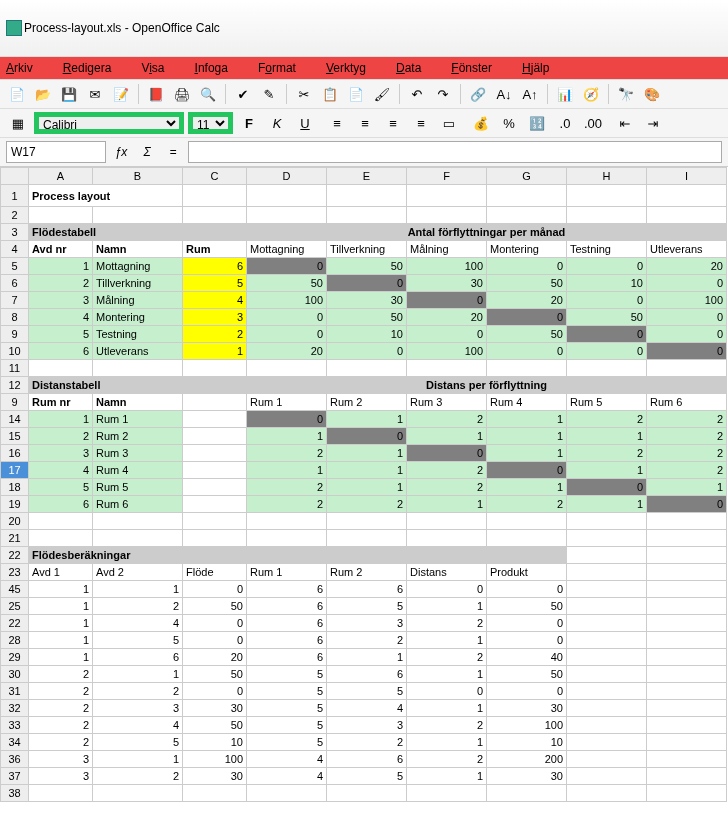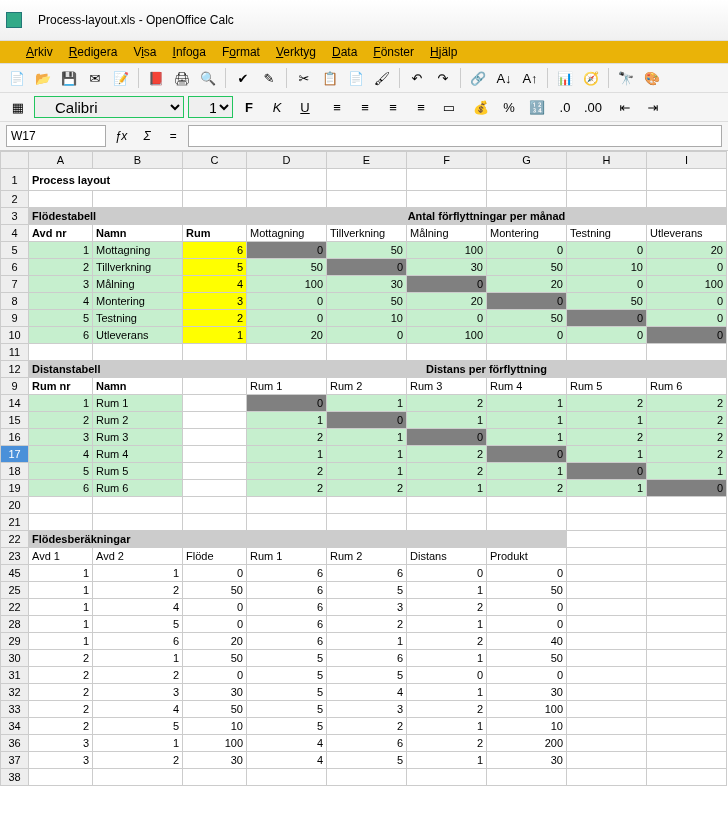--- a/index.html
+++ b/index.html
@@ -1,26 +1,26 @@
 <!DOCTYPE html>
 <html><head>
 <meta charset="utf-8">
 <style>
 * { box-sizing: border-box; margin: 0; padding: 0; }
 body { font-family: "Segoe UI", Tahoma, sans-serif; font-size: 12px; background: #fff; color: #000; width: 728px; }
-.titlebar { background: linear-gradient(#fff,#f0f0f0); padding: 12px 6px; display: flex; align-items: center; gap: 16px; border-bottom: 1px solid #ddd; }
+.titlebar { background: linear-gradient(#fff,#f0f0f0); padding: 20px 6px; display: flex; align-items: center; gap: 2px; border-bottom: 1px solid #ddd; }
 .titlebar .icon { width: 16px; height: 16px; background: #3a8; border: 1px solid #277; }
-.menubar { display: flex; gap: 4px; padding: 2px 20px; background: #eab308; border-bottom: 1px solid #ddd; }
+.menubar { display: flex; gap: 18px; padding: 2px 0; background: #ef4444; border-bottom: 1px solid #ddd; }
 .menubar .menu-item { padding: 2px 6px; cursor: default; }
 .menubar .menu-item u { text-decoration: underline; }
 .toolbar { display: flex; align-items: center; gap: 4px; padding: 3px 6px; background: #f5f5f5; border-bottom: 1px solid #ddd; flex-wrap: nowrap; overflow: hidden; }
 .toolbar .btn { width: 22px; height: 22px; display: flex; align-items: center; justify-content: center; border: 1px solid transparent; font-size: 13px; cursor: default; }
 .toolbar .sep { width: 1px; height: 20px; background: #ccc; margin: 0 2px; }
 .fmt-toolbar { display: flex; align-items: center; gap: 4px; padding: 3px 6px; background: #f5f5f5; border-bottom: 1px solid #ddd; }
-.fmt-toolbar select, .fmt-toolbar input { font-size: 15px; height: 22px; border: 1px solid #22c55e; padding-left: 16px; }
+.fmt-toolbar select, .fmt-toolbar input { font-size: 12px; height: 22px; border: 5px solid #22c55e; }
 .fmt-toolbar .font-name { width: 150px; }
 .fmt-toolbar .font-size { width: 45px; }
 .fmt-toolbar .btn { width: 24px; height: 22px; display: flex; align-items: center; justify-content: center; font-size: 13px; cursor: default; }
 .formula-bar { display: flex; align-items: center; gap: 4px; padding: 3px 6px; background: #f5f5f5; border-bottom: 1px solid #ccc; }
 .cell-ref { width: 100px; height: 22px; border: 1px solid #aaa; padding: 0 4px; font-size: 12px; }
 .fx-btn { width: 22px; height: 22px; display:flex;align-items:center;justify-content:center; font-style: italic; text-align: right; }
 .formula-input { flex: 1; height: 22px; border: 1px solid #aaa; padding: 0 4px; }
 .grid-area { position: relative; overflow: auto; }
 table.sheet { border-collapse: collapse; table-layout: fixed; }
 table.sheet th, table.sheet td { border: 1px solid #ccc; font-size: 11px; height: 17px; padding: 0 3px; overflow: hidden; white-space: nowrap; }

